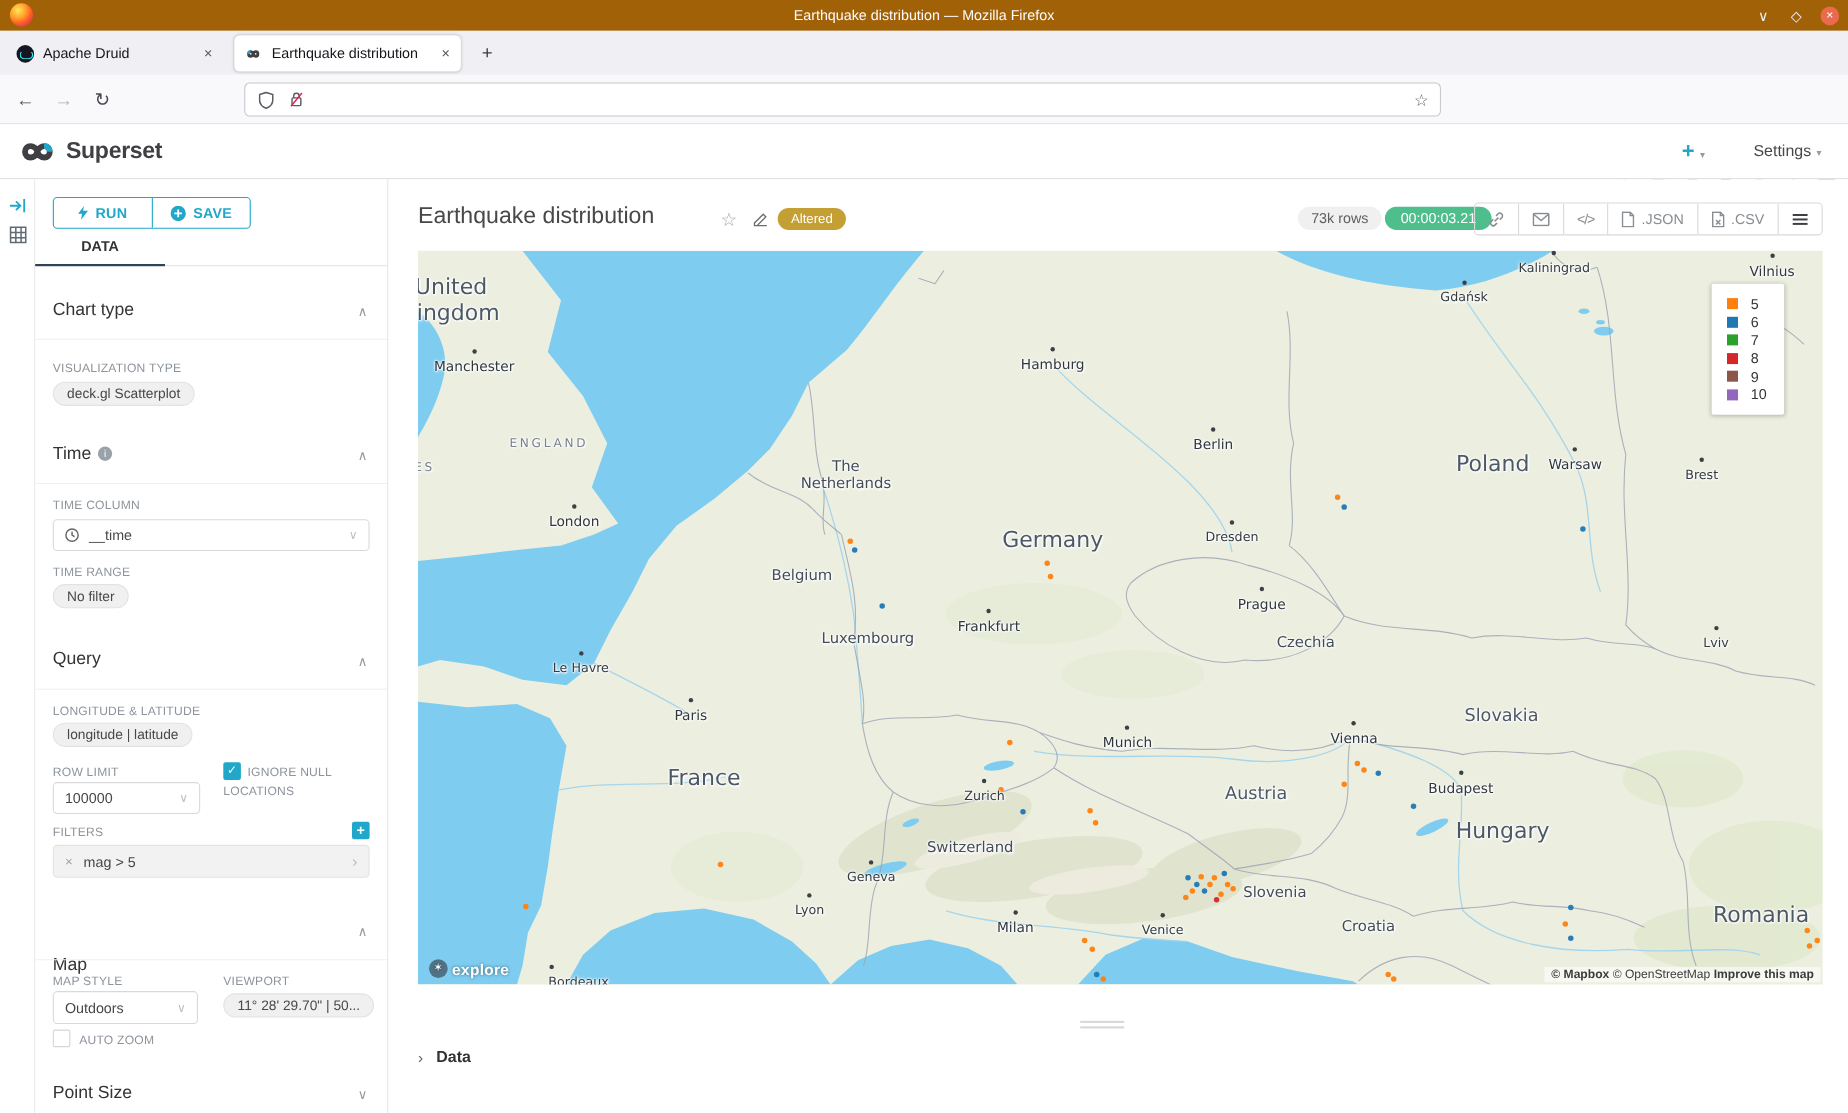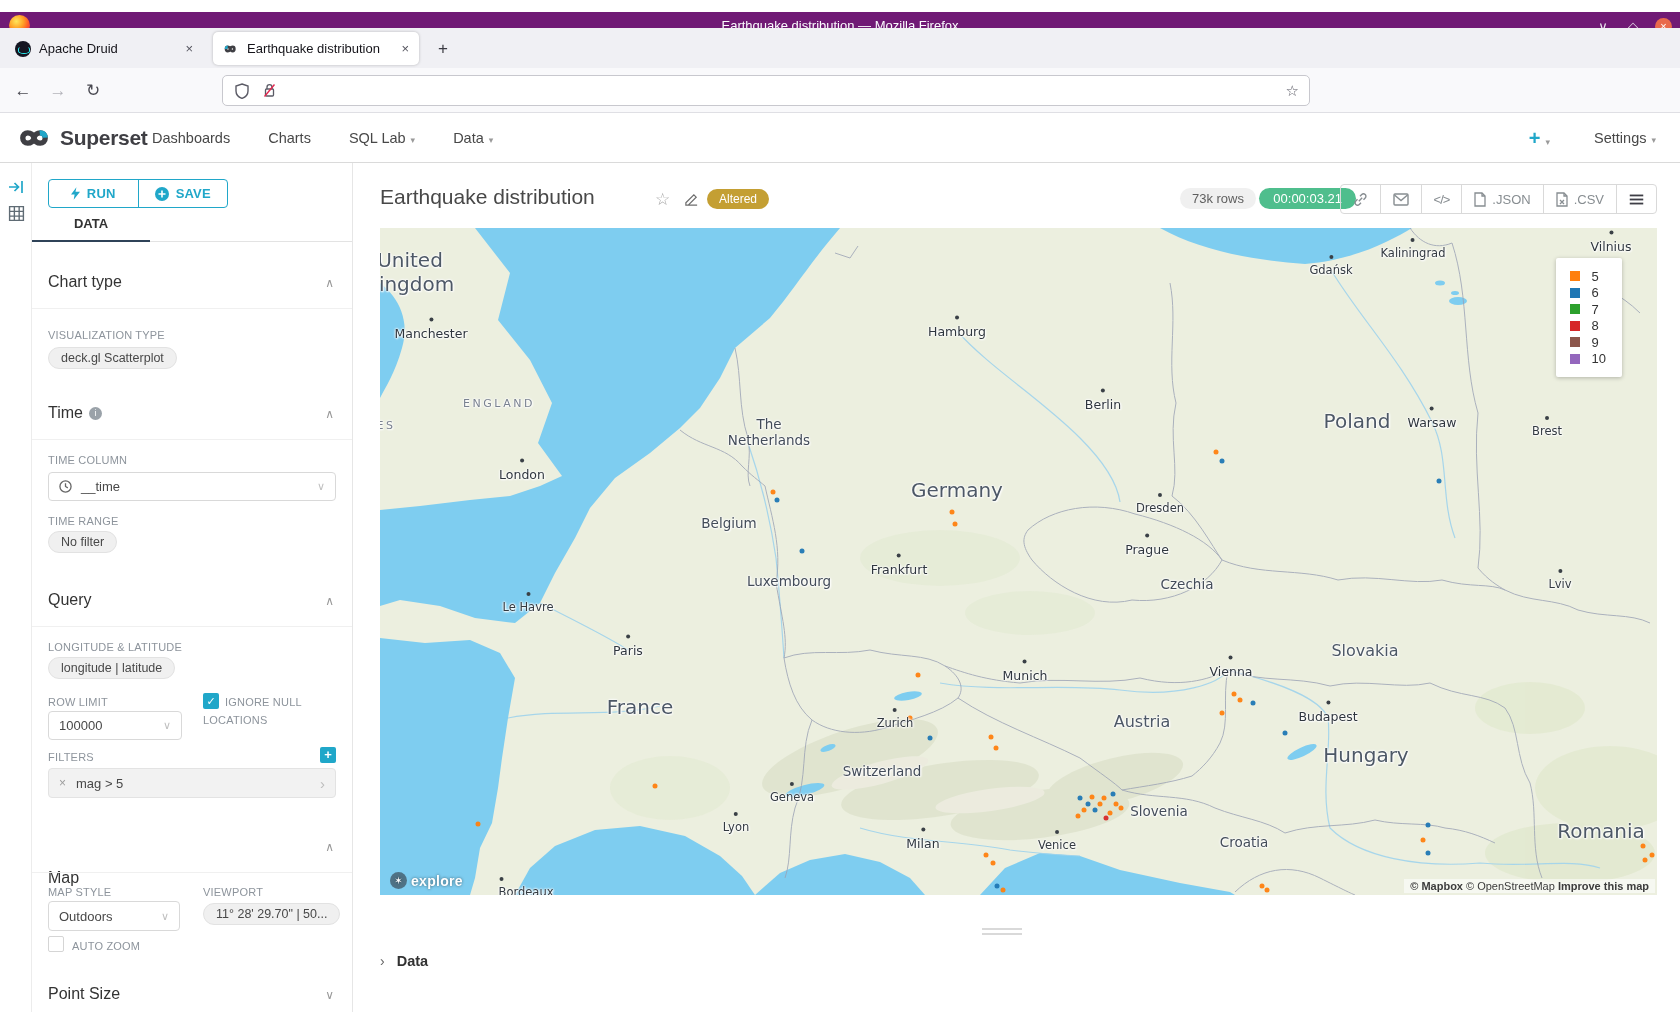--- a/index.html
+++ b/index.html
@@ -1,21 +1,21 @@
 <!DOCTYPE html>
 <html><head>
 <meta charset="utf-8">
 <style>
   * { margin:0; padding:0; box-sizing:border-box; }
   html,body { background:#fff; }
   body { font-family:"Liberation Sans", sans-serif; }
   .screen { position:relative; width:1680px; height:1012px; overflow:hidden; background:#fff; }
 
   
-  .titlebar { position:absolute; left:0; top:0; width:1680px; height:28px; background:#701a75;margin-top:12px; }
+  .titlebar { position:absolute; left:0; top:0; width:1680px; height:28px; background:#a16207; }
   .fx-logo { position:absolute; left:9px; top:3px; width:21px; height:21px; border-radius:50%;
     background:radial-gradient(circle at 35% 30%, #ffe65c 0%, #ffa328 35%, #ff5c28 60%, #d5355c 85%, #8a2a8a 100%); }
   .win-title { position:absolute; left:0; right:0; top:0; height:28px; line-height:28px; text-align:center;
     color:#fbfbfe; font-size:13px; }
   .win-controls { position:absolute; right:8px; top:0; height:28px; display:flex; align-items:center; gap:14px; }
   .win-glyph { color:#ededf0; font-size:13px; width:16px; text-align:center; cursor:default; }
   .win-close { width:17px; height:17px; border-radius:50%; background:#e96a4c; color:#fff; font-size:11px;
     line-height:17px; text-align:center; }
 
   .tabbar { position:absolute; left:0; top:28px; width:1680px; height:40px; background:#f0f0f4; }
@@ -239,26 +239,20 @@
     </div>
   </div>
 
   <div class="ssnav">
     <div class="ss-brand">
       <svg width="40" height="36" viewBox="0 0 64 48">
           <path d="M14 24 C14 13 29 13 32 24 C35 35 50 35 50 24 C50 13 35 13 32 24 C29 35 14 35 14 24 Z" fill="none" stroke="#3f3f44" stroke-width="8.5" stroke-linejoin="round"></path>
           <path d="M14 24 C14 13 29 13 32 24 C35 35 50 35 50 24 C50 13 35 13 32 24 C29 35 14 35 14 24 Z" fill="none" stroke="#20a7c9" stroke-width="8.5" stroke-dasharray="13 60 13 200" stroke-dashoffset="20"></path>
         </svg>
       <span class="ss-brand-text">Superset</span>
-    </div>
-    <div class="ss-menu">
-      <span>Dashboards</span>
-      <span>Charts</span>
-      <span><span>SQL Lab</span><span class="ss-caret">▾</span></span>
-      <span><span>Data</span><span class="ss-caret">▾</span></span>
     </div>
     <div class="ss-right">
       <span><span class="ss-plus">+</span><span class="ss-caret">▾</span></span>
       <span style="font-size:14.5px;color:#484848;"><span>Settings</span><span class="ss-caret">▾</span></span>
     </div>
   </div>
 
   <div class="content">
     <div class="rail">
       <span class="ric" style="top:16px;">
@@ -538,39 +532,39 @@
             <div class="mlabel town" style="left: 356px; top: 599px;">Lyon<i class="mdot"></i></div>
             <div class="mlabel town" style="left: 412px; top: 569px;">Geneva<i class="mdot"></i></div>
             <div class="mlabel city" style="left: 577px; top: 103px;">Hamburg<i class="mdot"></i></div>
             <div class="mlabel city2" style="left: 389px; top: 204px;">The
 Netherlands</div>
             <div class="mlabel city2" style="left: 349px; top: 295px;">Belgium</div>
             <div class="mlabel city2" style="left: 409px; top: 353px;">Luxembourg</div>
             <div class="mlabel city" style="left: 519px; top: 341px;">Frankfurt<i class="mdot"></i></div>
             <div class="mlabel country" style="left: 577px; top: 262px;">Germany</div>
             <div class="mlabel city" style="left: 723px; top: 176px;">Berlin<i class="mdot"></i></div>
-            <div class="mlabel town" style="left: 740px; top: 280px; margin-left: 40px;">Dresden<i class="mdot"></i></div>
+            <div class="mlabel town" style="left: 740px; top: 260px;">Dresden<i class="mdot"></i></div>
             <div class="mlabel city" style="left: 767px; top: 321px;">Prague<i class="mdot"></i></div>
             <div class="mlabel city2" style="left: 807px; top: 356px;">Czechia</div>
             <div class="mlabel city" style="left: 645px; top: 447px;">Munich<i class="mdot"></i></div>
             <div class="mlabel town" style="left: 515px; top: 495px;">Zurich<i class="mdot"></i></div>
             <div class="mlabel city2" style="left: 502px; top: 543px;">Switzerland</div>
             <div class="mlabel city" style="left: 543px; top: 615px;">Milan<i class="mdot"></i></div>
             <div class="mlabel town" style="left: 677px; top: 617px;">Venice<i class="mdot"></i></div>
             <div class="mlabel country-sm" style="left: 762px; top: 493px;">Austria</div>
             <div class="mlabel city" style="left: 851px; top: 443px;">Vienna<i class="mdot"></i></div>
             <div class="mlabel city2" style="left: 779px; top: 583px;">Slovenia</div>
             <div class="mlabel city2" style="left: 864px; top: 614px;">Croatia</div>
             <div class="mlabel city" style="left: 948px; top: 488px;">Budapest<i class="mdot"></i></div>
             <div class="mlabel country" style="left: 986px; top: 527px;">Hungary</div>
             <div class="mlabel country-sm" style="left: 985px; top: 422px;">Slovakia</div>
             <div class="mlabel country" style="left: 977px; top: 193px;">Poland</div>
             <div class="mlabel city" style="left: 1052px; top: 194px;">Warsaw<i class="mdot"></i></div>
             <div class="mlabel town" style="left: 951px; top: 42px;">Gdańsk<i class="mdot"></i></div>
-            <div class="mlabel town" style="left: 1033px; top: 15px; margin-top: 10px;">Kaliningrad<i class="mdot"></i></div>
+            <div class="mlabel town" style="left: 1033px; top: 15px;">Kaliningrad<i class="mdot"></i></div>
             <div class="mlabel city" style="left: 1231px; top: 18px;">Vilnius<i class="mdot"></i></div>
             <div class="mlabel town" style="left: 1167px; top: 203px;">Brest<i class="mdot"></i></div>
             <div class="mlabel town" style="left: 1180px; top: 356px;">Lviv<i class="mdot"></i></div>
             <div class="mlabel country" style="left: 1221px; top: 603px;">Romania</div>
           </div>
 
         <div class="legend">
           <div>
               <div class="lg-row">
                 <span class="lg-sw" style="background: rgb(255, 127, 14);"></span>

